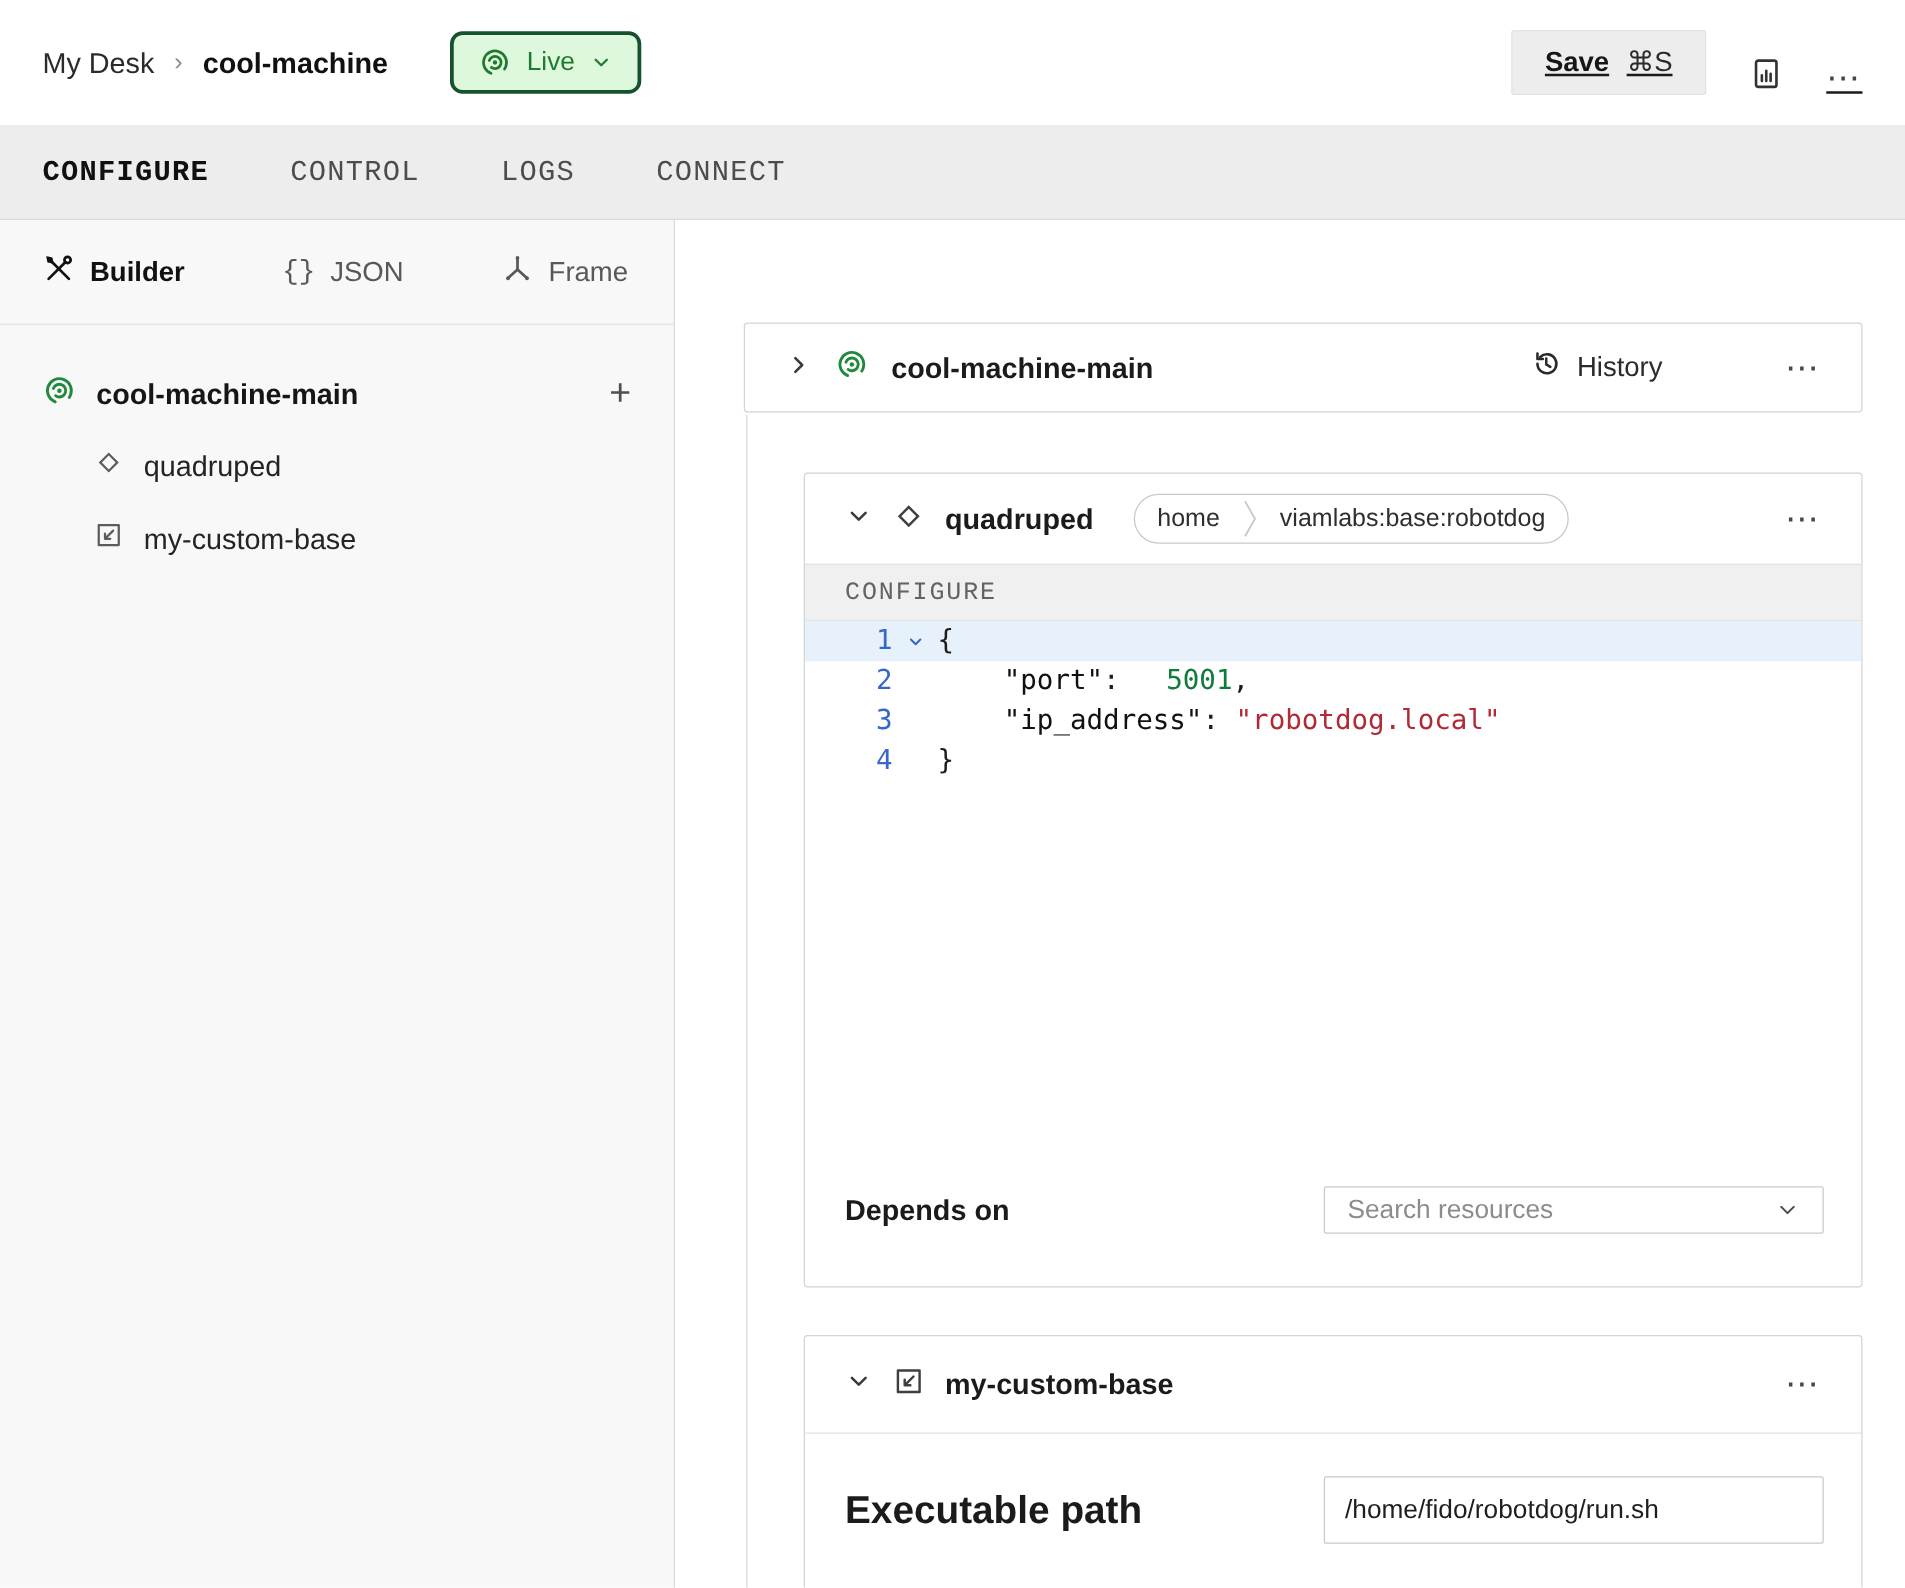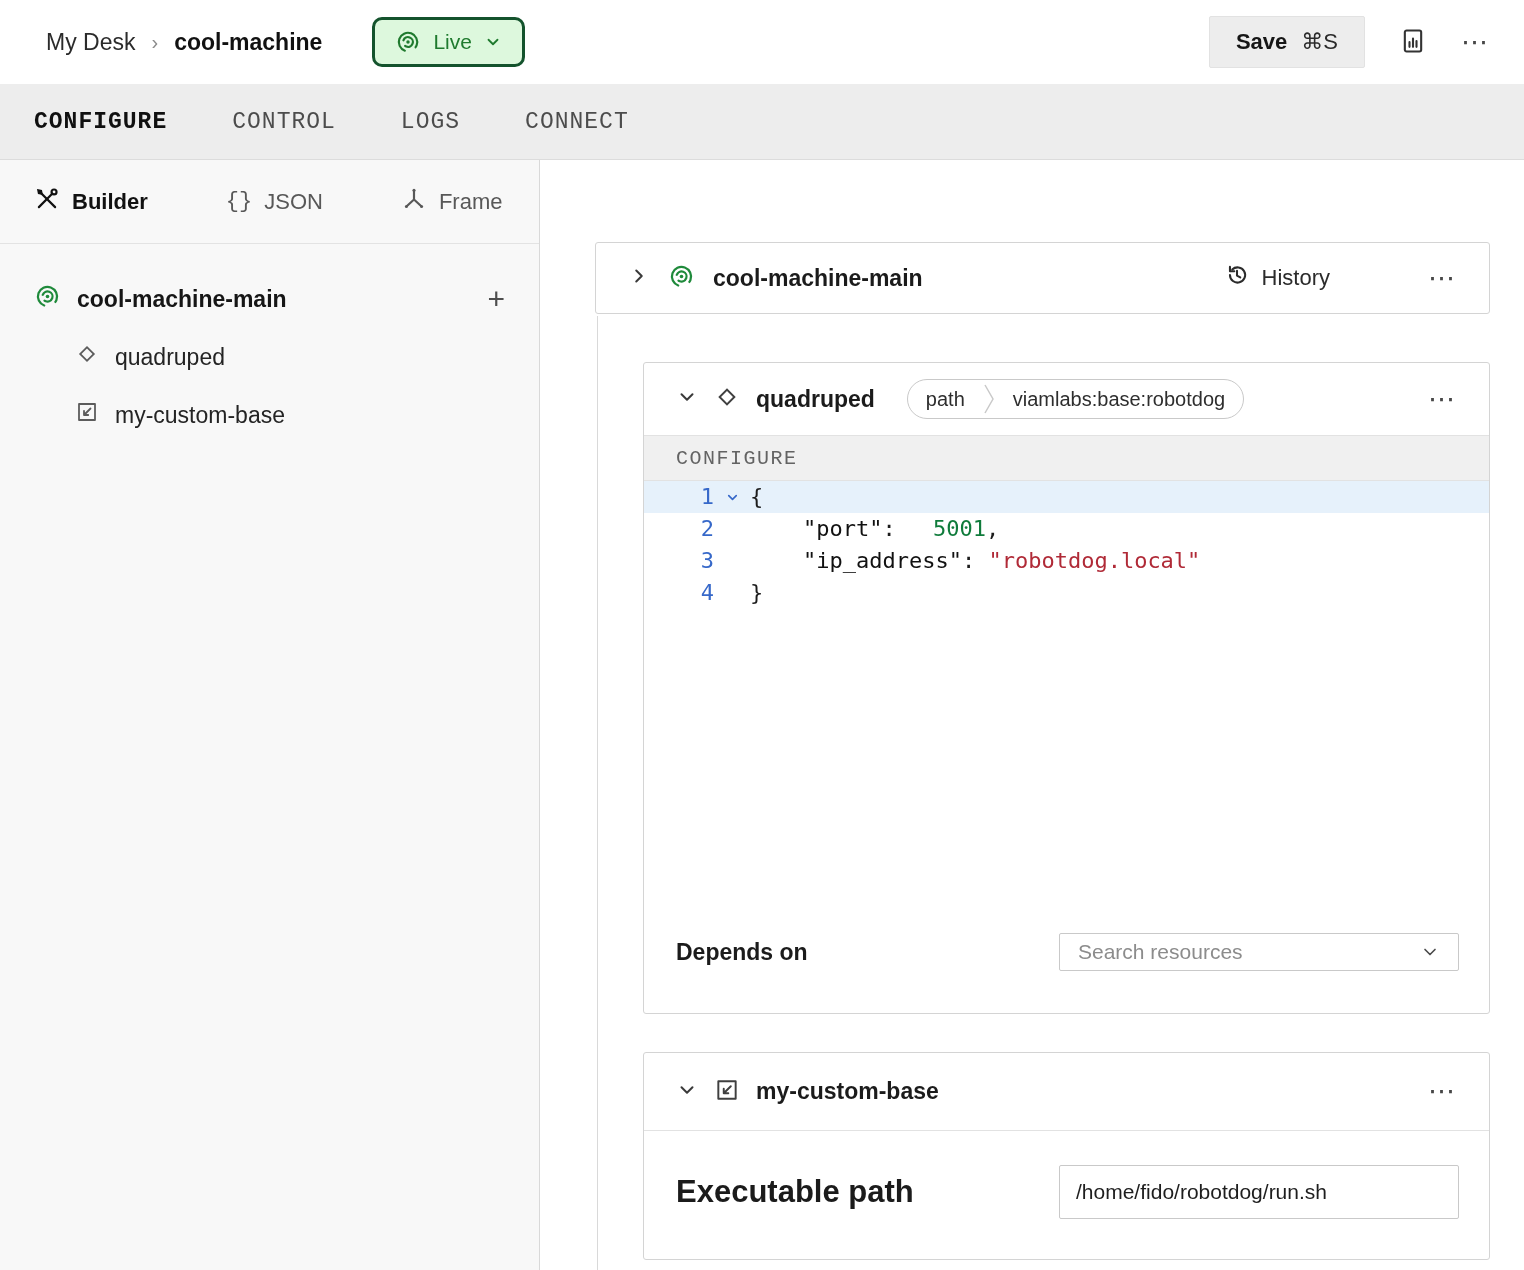--- a/index.html
+++ b/index.html
@@ -1,29 +1,29 @@
 <!DOCTYPE html>
 <html><head>
 <meta charset="utf-8">
 <style>
   * { margin:0; padding:0; box-sizing:border-box; }
   html,body { width:1524px; height:1270px; overflow:hidden; background:#fff;
     font-family:"Liberation Sans", sans-serif; color:#1b1b1b; }
 
   
-  .header { height:84px; display:flex; align-items:center; padding:12px 34px; background:#fff;margin-left:12px; }
+  .header { height:100px; display:flex; align-items:center; padding:12px 34px; background:#fff; }
   .breadcrumb { display:flex; align-items:center; gap:16px; font-size:23px; }
   .breadcrumb .parent { color:#2b2b2b; }
   .breadcrumb .sep { color:#8a8a8a; font-size:20px; }
   .breadcrumb .current { font-weight:700; color:#111; }
   .live-pill { margin-left:50px; display:flex; align-items:center; gap:12px;
     background:#ddf8dd; border:3px solid #14532d; border-radius:10px;
     padding:9px 20px; color:#1f7a2e; font-size:21px; cursor:pointer; }
   .live-pill svg { display:block; }
-  .header-right { margin-left:auto; display:flex; align-items:center; gap:34px; }
+  .header-right { margin-left:auto; display:flex; align-items:flex-end; gap:34px;text-decoration:underline; }
   .save-btn { background:#ededed; border:1px solid #e2e2e2; border-radius:2px;
     padding:12px 26px; font-size:22px; display:flex; gap:14px; align-items:center; cursor:pointer; }
   .save-btn .lbl { font-weight:600; color:#161616; }
   .save-btn .kbd { color:#2b2b2b; }
   .icon-btn { background:none; border:none; cursor:pointer; color:#333; display:flex; align-items:center; }
   .dots { font-size:27px; color:#474747; line-height:1; letter-spacing:2px; }
 
   
   .tabbar { height:76px; background:#ededed; border-bottom:1px solid #dcdcdc;
     display:flex; align-items:center; gap:65px; padding:0 34px;
@@ -255,21 +255,21 @@
               <path d="M6 9l6 6 6-6"></path>
             </svg>
         </span>
         <span class="gray-ic">
           <svg width="26" height="26" viewBox="0 0 24 24" fill="none" stroke="#3f3f3f" stroke-width="1.8">
             <rect x="7.2" y="7.2" width="9.6" height="9.6" transform="rotate(45 12 12)"></rect>
           </svg>
         </span>
         <span class="title">quadruped</span>
         <span class="badge">
-          <span class="seg">path</span>
+          <span class="seg">home</span>
           <span>
             <svg width="12" height="40" viewBox="0 0 12 40" fill="none" stroke="#c9c9c9" stroke-width="1.5">
                 <path d="M2 6l8 14-8 14"></path>
               </svg>
           </span>
           <span class="seg">viamlabs:base:robotdog</span>
         </span>
         <button class="icon-btn dots-btn" style="margin-left:auto;">
           <span class="dots">⋯</span>
         </button>

